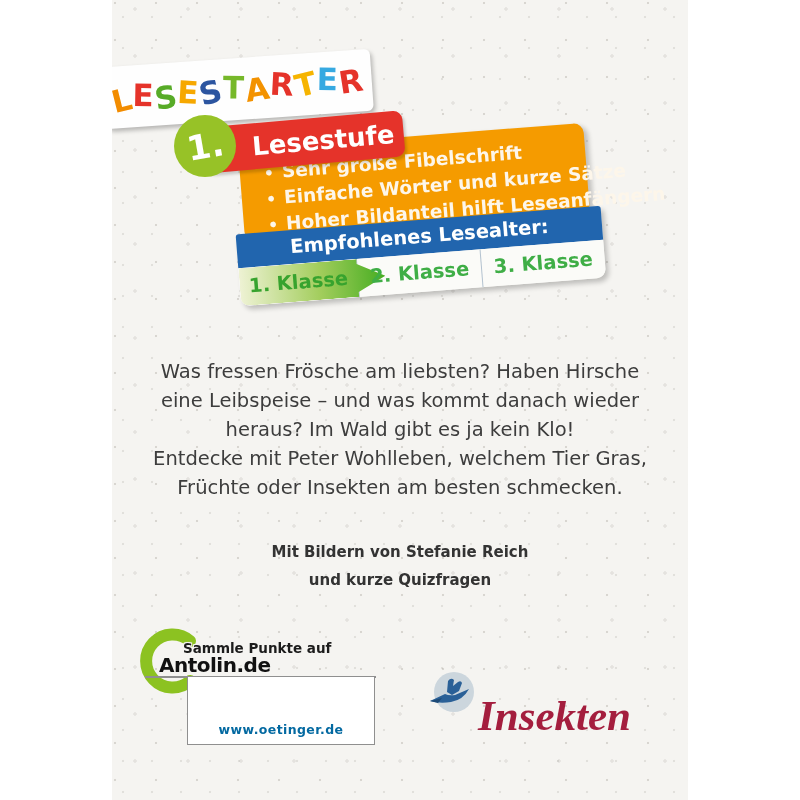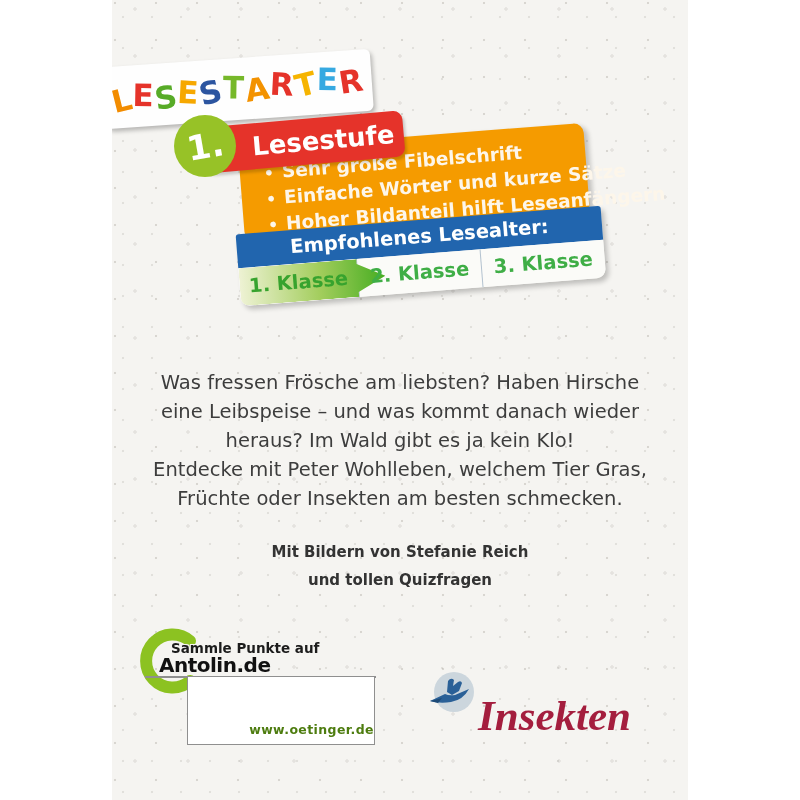--- a/index.html
+++ b/index.html
@@ -48,38 +48,38 @@
   .age-cell{position:relative;flex:1;text-align:center;line-height:38px;
             font-size:19.5px;font-weight:bold;color:#3fae46;}
   .age-cell + .age-cell{border-left:1px solid #b3c2cf;}
   .age-cell.cell-1{flex:0 0 118px;color:#37a32e;}
   .age-cell span{position:relative;z-index:2;}
   .arrow{position:absolute;left:0;top:0;bottom:0;width:146px;z-index:1;
          background:linear-gradient(90deg,#eef2d4 0%,#a2cd5c 55%,#46ad21 100%);
          clip-path:polygon(0 0,81% 0,81% 13%,100% 50%,81% 87%,81% 100%,0 100%);}
 
   
-  .blurb{position:absolute;left:0;right:0;top:368px;text-align:center;white-space:pre-line;
+  .blurb{position:absolute;left:0;right:0;top:357px;text-align:center;white-space:pre-line;
          font-size:19.5px;line-height:29px;color:#3d3d3d;}
   .credits{position:absolute;left:0;right:0;top:538px;text-align:center;font-weight:bold;
            font-size:15px;line-height:28px;color:#333333;}
 
   
   .antolin{position:absolute;left:28px;top:628px;width:260px;height:70px;}
   .antolin svg{position:absolute;left:0;top:0;}
-  .antolin-tagline{position:absolute;left:31px;top:12px;font-size:13.5px;font-weight:bold;color:#1c1c1c;
+  .antolin-tagline{position:absolute;left:43px;top:12px;font-size:13.5px;font-weight:bold;color:#1c1c1c;
     white-space:nowrap;text-shadow:0 0 2px #f5f4f1,1px 1px 0 #f5f4f1,-1px -1px 0 #f5f4f1,1px -1px 0 #f5f4f1,-1px 1px 0 #f5f4f1;}
   .antolin-name{position:absolute;left:19px;top:25px;font-size:20px;font-weight:bold;color:#111111;letter-spacing:-.5px;
     white-space:nowrap;text-shadow:0 0 2px #f5f4f1,2px 2px 0 #f5f4f1,-2px -2px 0 #f5f4f1,2px -2px 0 #f5f4f1,-2px 2px 0 #f5f4f1;}
 
   .rule{position:absolute;left:33px;top:676px;width:231px;border-top:2px solid #8f8f8f;}
   .isbn-box{position:absolute;left:75px;top:677px;width:188px;height:68px;background:#ffffff;
             border:1px solid #8f8f8f;border-top:none;box-sizing:border-box;}
-  .www{position:absolute;left:0;right:0;bottom:7px;text-align:right;font-size:12.5px;
-       font-weight:bold;color:#4d7c0f;letter-spacing:.4px;}
+  .www{position:absolute;left:0;right:0;bottom:7px;text-align:center;font-size:12.5px;
+       font-weight:bold;color:#0369a1;letter-spacing:.4px;}
 
   
   .oetinger{position:absolute;left:316px;top:670px;width:340px;height:80px;}
   .oetinger svg{position:absolute;left:0;top:0;}
   .oetinger-word{position:absolute;left:50px;top:24px;font-family:"Liberation Serif","DejaVu Serif",serif;
                  font-style:italic;font-weight:bold;font-size:43px;color:#a41e3e;line-height:1;}
 </style>
 </head>
 <body>
 
@@ -121,21 +121,21 @@
     </div>
 
     <div class="blurb">Was fressen Frösche am liebsten? Haben Hirsche
 eine Leibspeise – und was kommt danach wieder
 heraus? Im Wald gibt es ja kein Klo!
 Entdecke mit Peter Wohlleben, welchem Tier Gras,
 Früchte oder Insekten am besten schmecken.</div>
 
     <div class="credits">
       <div>Mit Bildern von Stefanie Reich</div>
-      <div>und tollen Quizfragen</div>
+      <div>und kurze Quizfragen</div>
     </div>
 
     <div class="antolin">
       <svg width="66" height="66" viewBox="0 0 66 66">
         <path d="M 50.0 13.0 A 26.5 26.5 0 1 0 50.0 53.0" fill="none" stroke="#8cc221" stroke-width="12" stroke-linecap="round"></path>
       </svg>
       <div class="antolin-tagline">Sammle Punkte auf</div>
       <div class="antolin-name">Antolin.de</div>
     </div>
 

